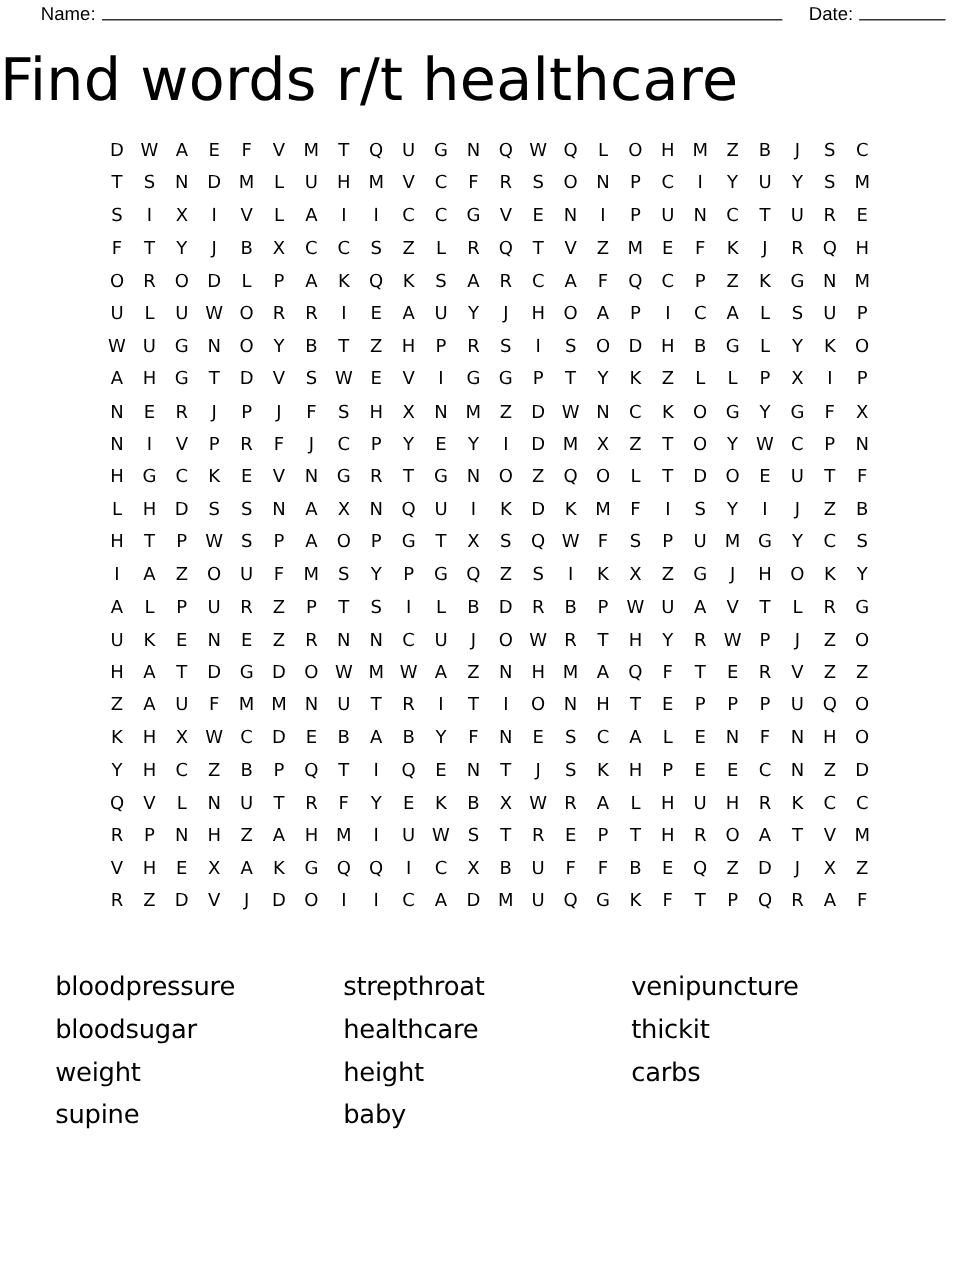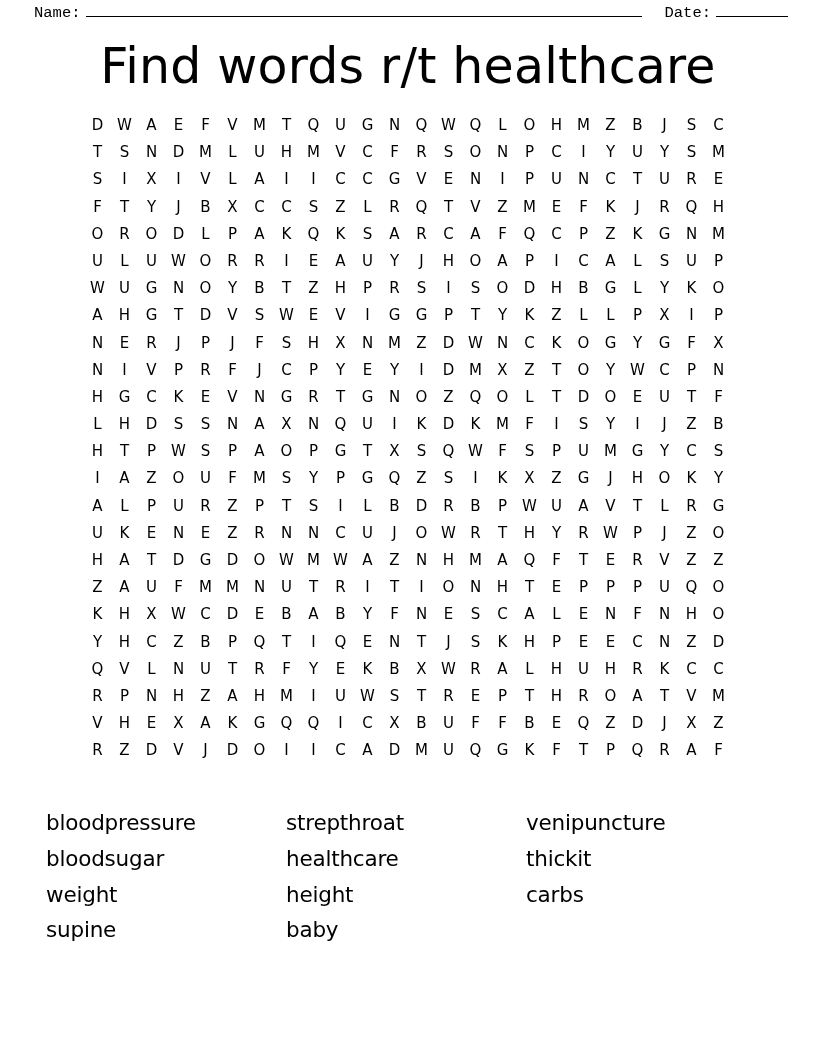--- a/index.html
+++ b/index.html
@@ -21,42 +21,40 @@
     position: absolute;
     top: 2px;
     left: 0;
     width: 816px;
     height: 26px;
     display: flex;
     align-items: baseline;
     padding: 0 28px 0 34px;
     box-sizing: border-box;
     font-size: 15.5px;
-    font-family: Liberation Mono, monospace;
   }
   .field-label {
     white-space: nowrap;
     line-height: 20px;
   }
   .rule {
     border-bottom: 1.5px solid #000;
     height: 14px;
     margin-left: 5px;
   }
   .rule-name { flex: 1 1 auto; }
   .rule-date { width: 72px; flex: 0 0 72px; }
   .gap-between { width: 22px; flex: 0 0 22px; }
 
   
   .puzzle-title {
     position: absolute;
     top: 36px;
     left: 0;
     width: 816px;
-    text-align: center;
     font-family: "DejaVu Sans", sans-serif;
     font-size: 49px;
     font-weight: 400;
     letter-spacing: 0.2px;
     line-height: 62px;
     white-space: nowrap;
   }
 
   
   .grid {

